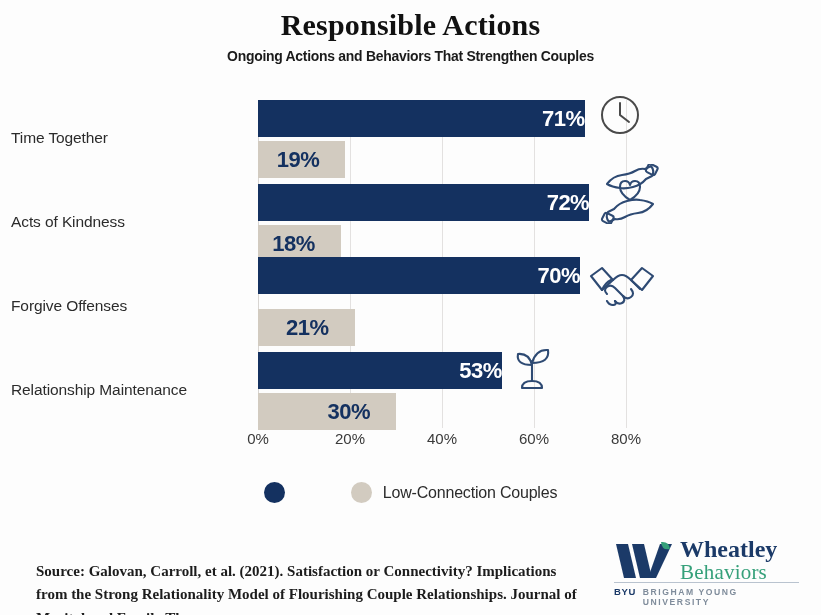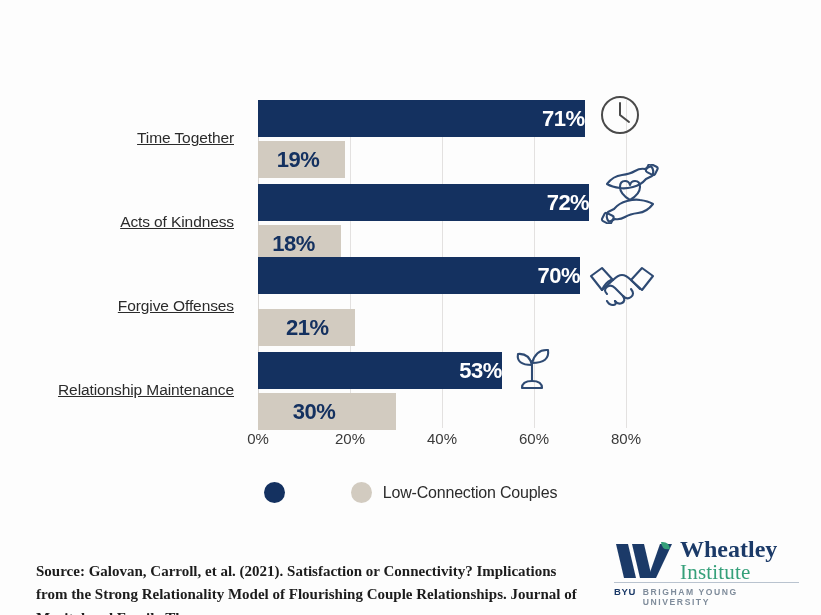--- a/index.html
+++ b/index.html
@@ -73,28 +73,26 @@
   .axis-baseline {
     position: absolute;
     top: 4px;
     width: 1px;
     height: 328px;
     background: #d8d5d2;
   }
 
   .cat-label {
     position: absolute;
-    right: 16px;
+    right: 7px;
     width: 232px;
-    text-align: right;
     font-size: 15.5px;
     color: #2b2b2b;
     letter-spacing: -0.1px;
     white-space: nowrap;
-    text-decoration: underline;
   }
   .cat-label-wrap {
     position: absolute;
     left: 8px;
     width: 242px;
   }
 
   .bar {
     position: absolute;
     height: 37px;
@@ -251,20 +249,24 @@
     font-weight: 700;
     color: #7f8c9b;
     letter-spacing: 1.55px;
   }
 </style>
 </head>
 <body>
 
 <div id="page">
 
+  <div id="header">
+    <h1 id="chart-title">Responsible Actions</h1>
+    <div id="chart-subtitle">Ongoing Actions and Behaviors That Strengthen Couples</div>
+  </div>
 
   <div id="plot">
     <div id="gridlayer">
         <div class="axis-baseline" style="left: 258px;"></div>
         <div class="gridline" style="left: 350px;"></div>
         <div class="gridline" style="left: 442px;"></div>
         <div class="gridline" style="left: 534px;"></div>
         <div class="gridline" style="left: 626px;"></div>
       </div>
     <div id="barlayer">
@@ -282,21 +284,21 @@
         </div>
         <div class="bar high" style="left: 258px; top: 161px; width: 322px;">
           <span class="bar-value">70%</span>
         </div>
         <div class="bar low" style="left: 258px; top: 213px; width: 96.6px;">
           <span class="bar-value">21%</span>
         </div>
         <div class="bar high" style="left: 258px; top: 256px; width: 243.8px;">
           <span class="bar-value">53%</span>
         </div>
-        <div class="bar low" style="left: 258px; top: 297px; width: 138px; justify-content: center;">
+        <div class="bar low" style="left: 258px; top: 297px; width: 138px;">
           <span class="bar-value">30%</span>
         </div>
       </div>
     <div id="iconlayer">
         <div class="row-icon" style="left: 596.6px; top: -4.5px;">
           <svg width="46" height="46" viewBox="0 0 46 46">
             <circle cx="23" cy="23" r="18" fill="none" stroke="#4a4a4a" stroke-width="2"></circle>
             <path d="M23 11 L23 23 L32 30" fill="none" stroke="#4a4a4a" stroke-width="2" stroke-linecap="round"></path>
           </svg>
         </div>
@@ -379,21 +381,21 @@
           <g fill="#1b3a68">
             <polygon points="2,3 14,3 22,37 10,37"></polygon>
             <polygon points="18,3 30,3 38,37 26,37"></polygon>
             <polygon points="46,3 58,3 42,37 34,37"></polygon>
           </g>
           <path d="M47 1 q8 -1 9 7 q-8 2 -9 -7 z" fill="#35a07a"></path>
         </svg>
       </div>
       <div id="logo-words">
         <div id="logo-wheatley">Wheatley</div>
-        <div id="logo-institute">Institute</div>
+        <div id="logo-institute">Behaviors</div>
       </div>
       <div id="logo-rule"></div>
       <div id="logo-byu-line">
         <span id="logo-byu">BYU</span>
         <span id="logo-university">BRIGHAM YOUNG UNIVERSITY</span>
       </div>
     </div>
   </div>
 
 </div>

